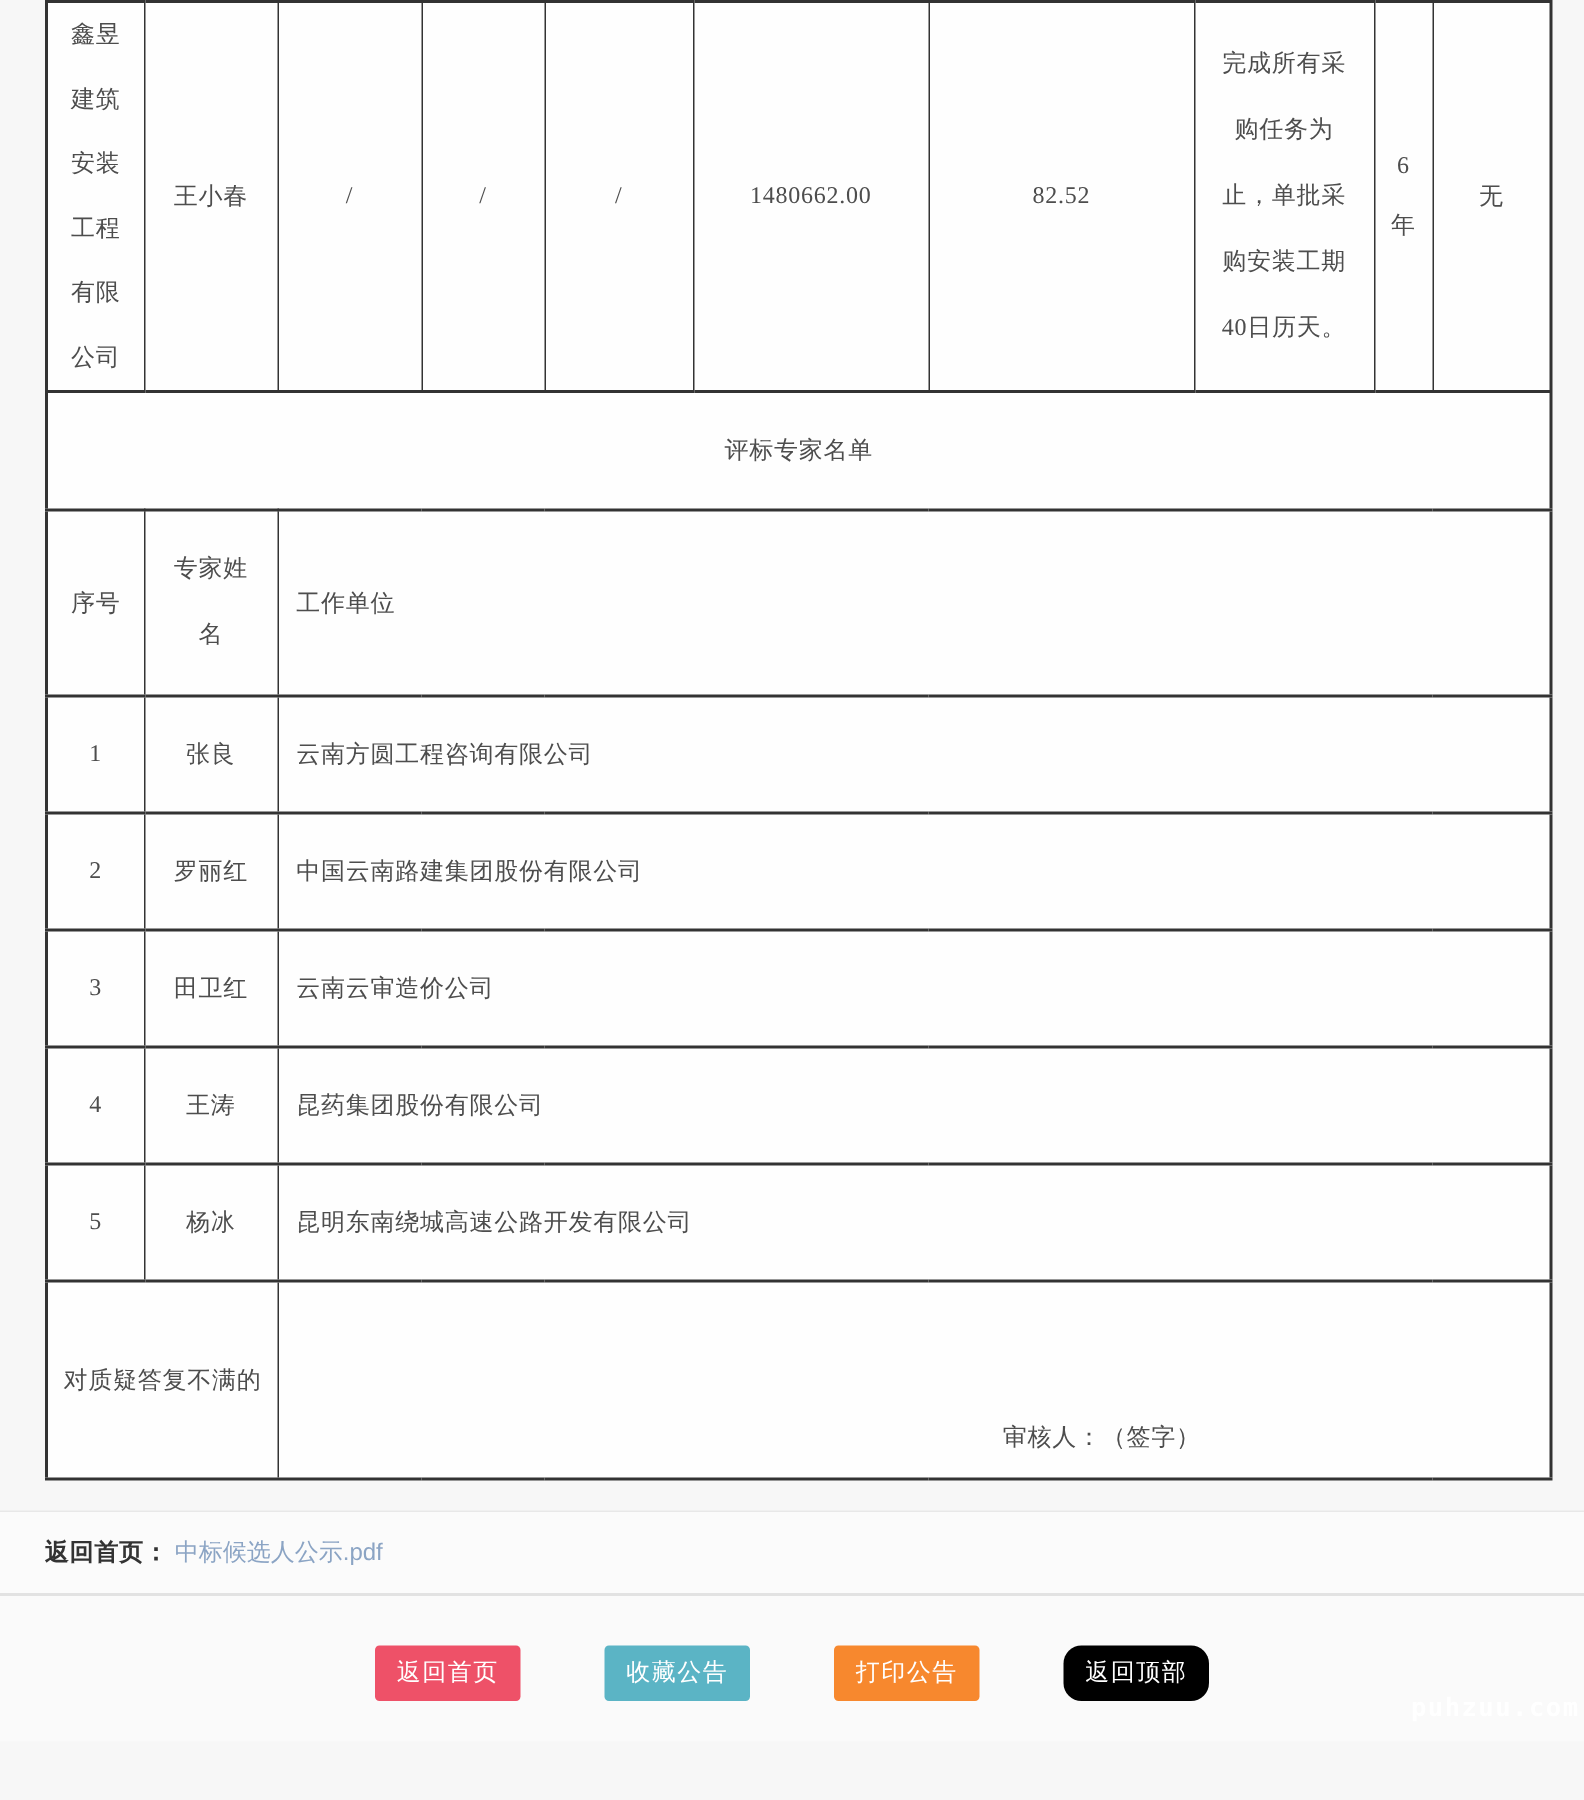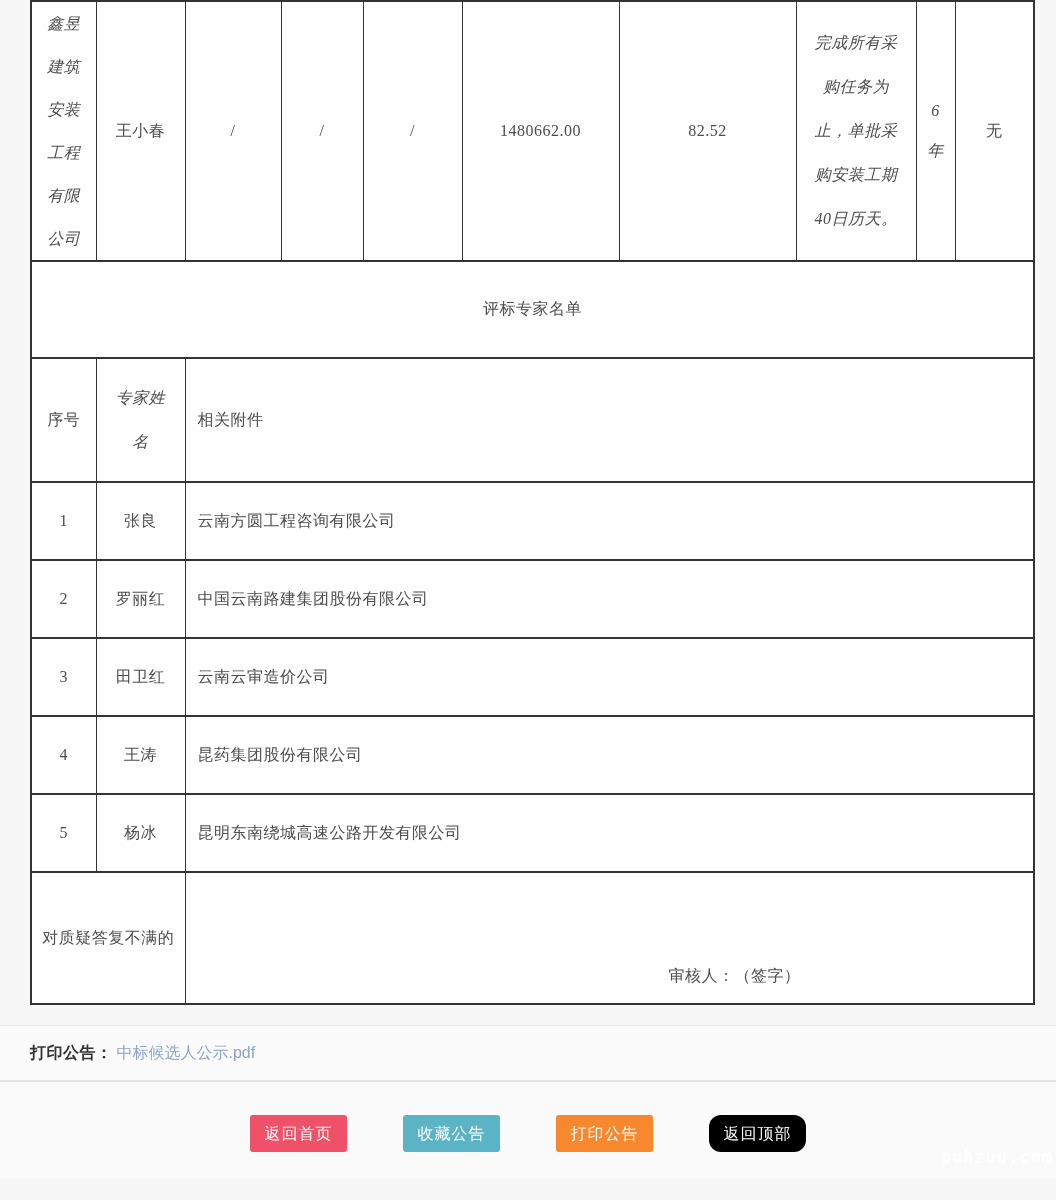--- a/index.html
+++ b/index.html
@@ -17,28 +17,28 @@
     font-family:"Liberation Serif","DejaVu Serif",serif;
     font-size:16px;color:#4d4d4d;
     border:2px solid #333;
   }
   .doc-table td{
     border:1px solid #333;
     border-top:2px solid #333;border-bottom:2px solid #333;
     text-align:center;vertical-align:middle;
     padding:0;letter-spacing:0.5px;
   }
-  .vwrap{display:block;margin:0 auto;font-style:italic;}
+  .vwrap{display:block;margin:0 auto;}
   .w36{width:36px;line-height:43px;}
   .w86{width:86px;line-height:44px;}
   .w20{width:20px;line-height:40px;word-break:break-all;}
   .w52{width:52px;line-height:44px;}
   .tl{text-align:left !important;padding-left:12px !important;}
   .r-winner{height:256px;}
-  .r-section{height:97px;border-radius:23px;}
+  .r-section{height:79px;border-radius:23px;}
   .r-header{height:124px;}
   .r-expert{height:78px;}
   .r-review{height:132px;}
   .review-sign{
     text-align:left !important;vertical-align:bottom !important;
     padding-left:483px !important;padding-bottom:16px !important;border-radius:12px;
   }
   .r-note{height:43px;}
   .note{padding-left:8px !important;}
 
@@ -107,21 +107,21 @@
 
     <tr class="r-section">
       <td colspan="10">评标专家名单</td>
     </tr>
 
     <tr class="r-header">
       <td>序号</td>
       <td>
         <span class="vwrap w52">专家姓名</span>
       </td>
-      <td colspan="8" class="tl">相关附件</td>
+      <td colspan="8" class="tl">工作单位</td>
     </tr>
 
     <tr class="r-expert">
       <td>1</td>
       <td>张良</td>
       <td colspan="8" class="tl">云南方圆工程咨询有限公司</td>
     </tr>
     <tr class="r-expert">
       <td>2</td>
       <td>罗丽红</td>
@@ -145,21 +145,21 @@
 
     <tr class="r-review">
       <td colspan="2">对质疑答复不满的</td>
       <td colspan="8" class="review-sign">审核人：（签字）</td>
     </tr>
 
   </tbody>
     </table>
 
   <div class="attach-band">
-    <span class="attach-label">打印公告：</span>
+    <span class="attach-label">返回首页：</span>
     <a class="attach-link" href="#" style="color: rgb(139, 164, 196);">中标候选人公示.pdf</a>
   </div>
 
   <div class="footer">
     <div class="btn-row">
       <a class="btn" href="#" style="background-color: rgb(238, 81, 104);">返回首页</a>
       <a class="btn" href="#" style="background-color: rgb(91, 180, 197);">收藏公告</a>
       <a class="btn" href="#" style="background-color: rgb(247, 136, 46);">打印公告</a>
       <a class="btn" href="#" style="background-color: #000000; border-radius: 12px;">返回顶部</a>
     </div>

